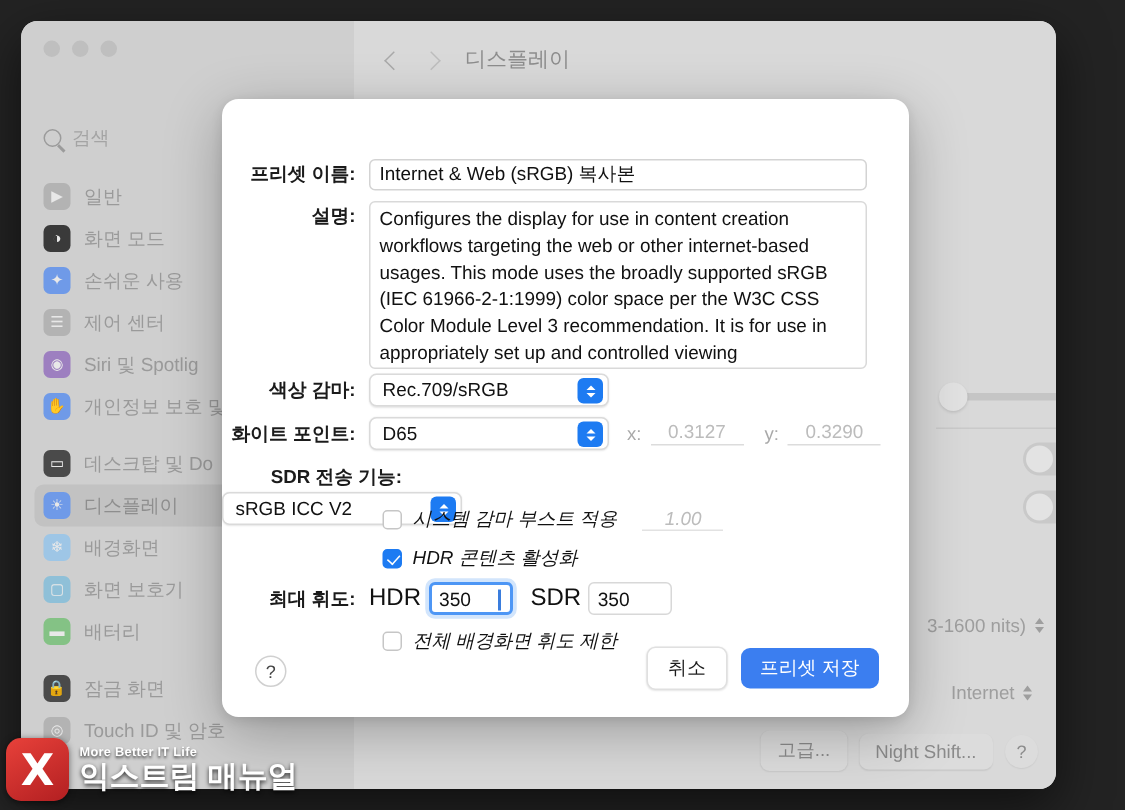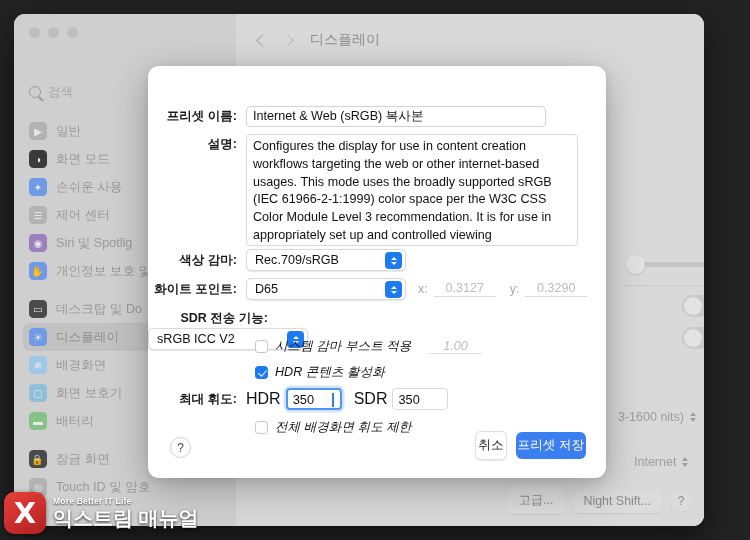--- a/index.html
+++ b/index.html
@@ -173,21 +173,21 @@
   }
 
   .textfield {
     border: 1px solid #d3d3d3; border-radius: 4px;
     background: #fff; height: 21px;
     font-size: 12.6px; color: #111;
     padding: 0 6px; line-height: 19px;
     font-family: inherit;
   }
 
-  #name-field { width: 300px; }
+  #name-field { width: 332px; }
 
   #desc-box {
     width: 332px; height: 112px;
     border: 1px solid #d9d9d9; border-radius: 4px;
     background: #fff;
     padding: 3px 6px;
     font-size: 12.6px; line-height: 17.8px;
     color: #111;
     overflow: hidden;
   }
@@ -274,21 +274,21 @@
     border: 1px solid #d0d0d0; background: #fff;
     display: flex; align-items: center; justify-content: center;
     font-size: 12px; color: #444;
   }
   #sheet-actions {
     position: absolute; right: 20px; bottom: 18px;
     display: flex; align-items: center; gap: 9px;
   }
   .btn {
     border: none; border-radius: 6px; font-family: inherit;
-    font-size: 12.6px; padding: 5px 2px; cursor: default;
+    font-size: 12.6px; padding: 5px 13px; cursor: default;
   }
   .btn.secondary {
     background: #fff; color: #1b1b1b;
     border: 1px solid #e0e0e0;
     box-shadow: 0 0.5px 1.2px rgba(0,0,0,.10);
   }
   .btn.primary { background: #3b7ef0; color: #fff; font-weight: 500; }
 
   
   #watermark {

